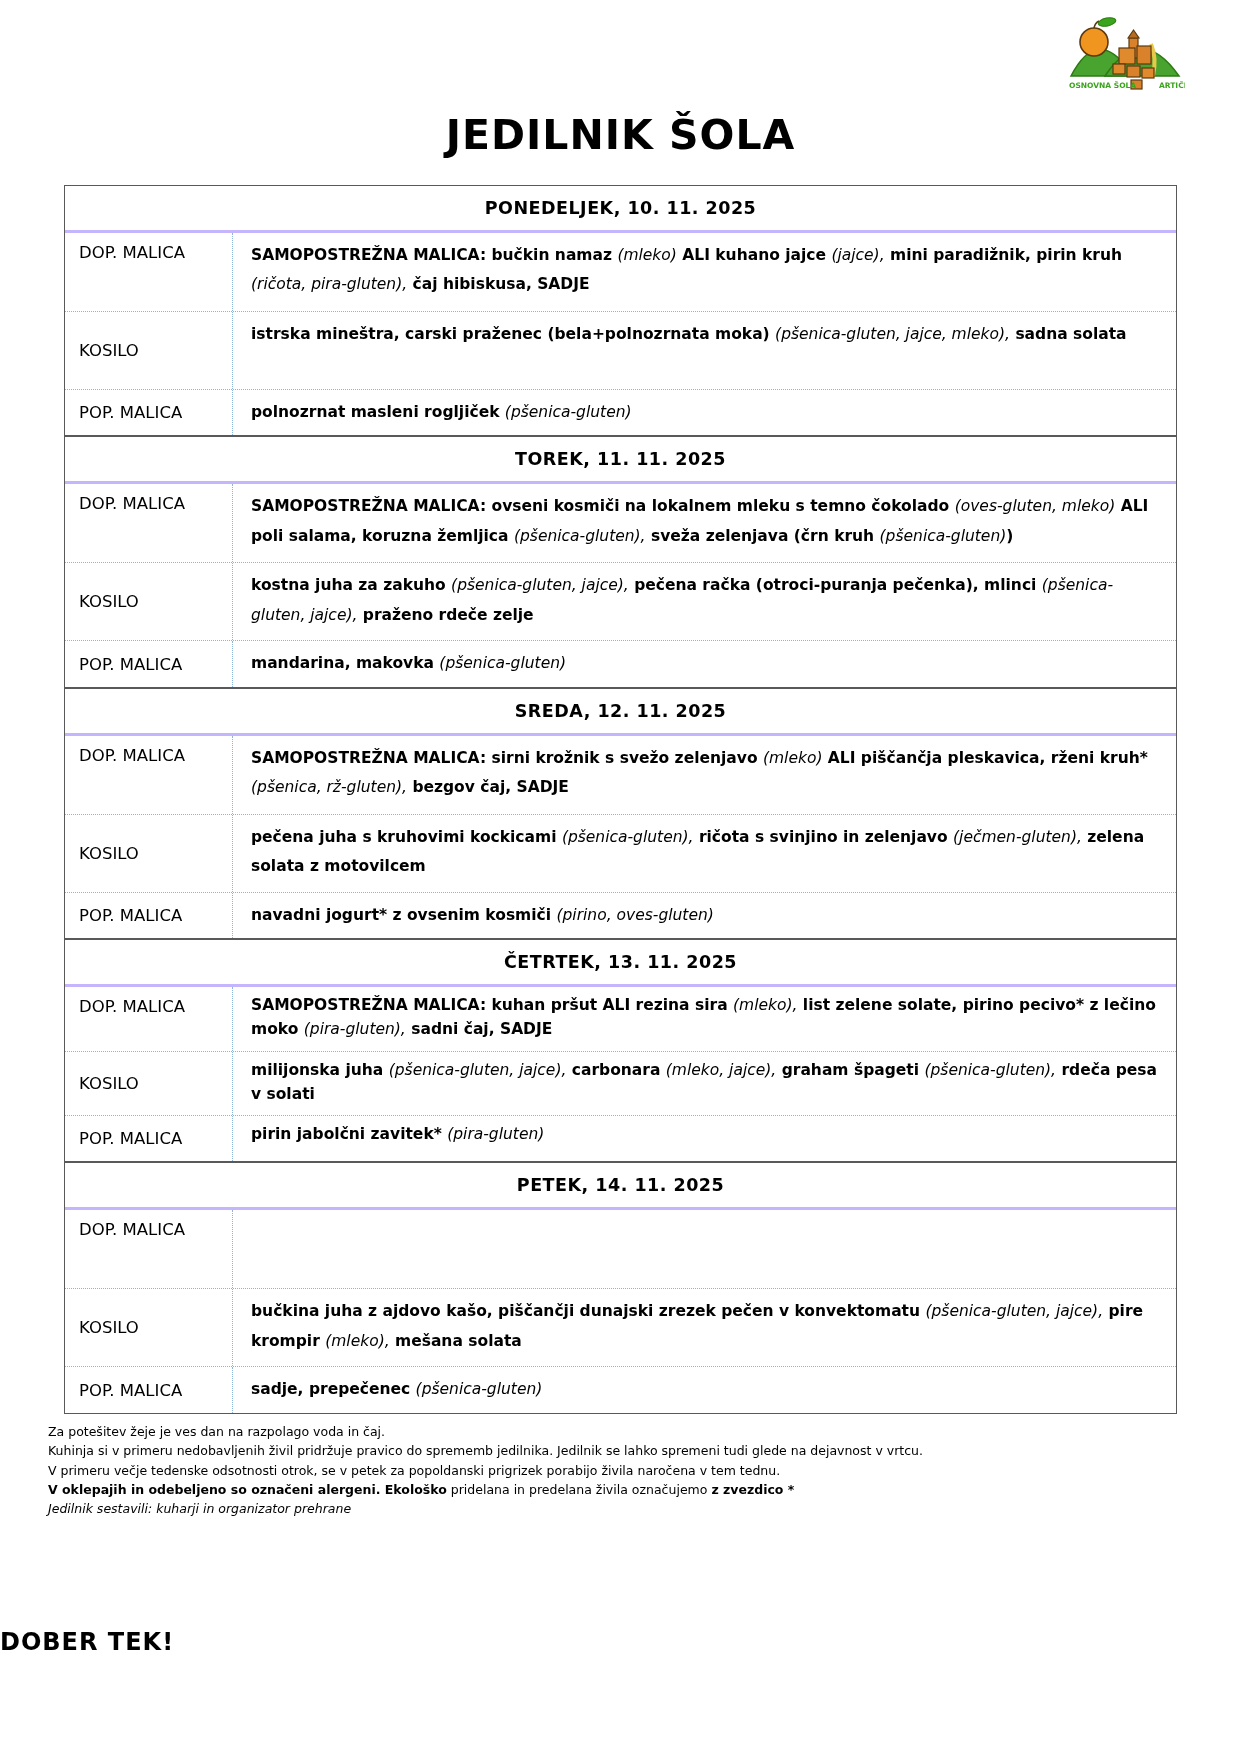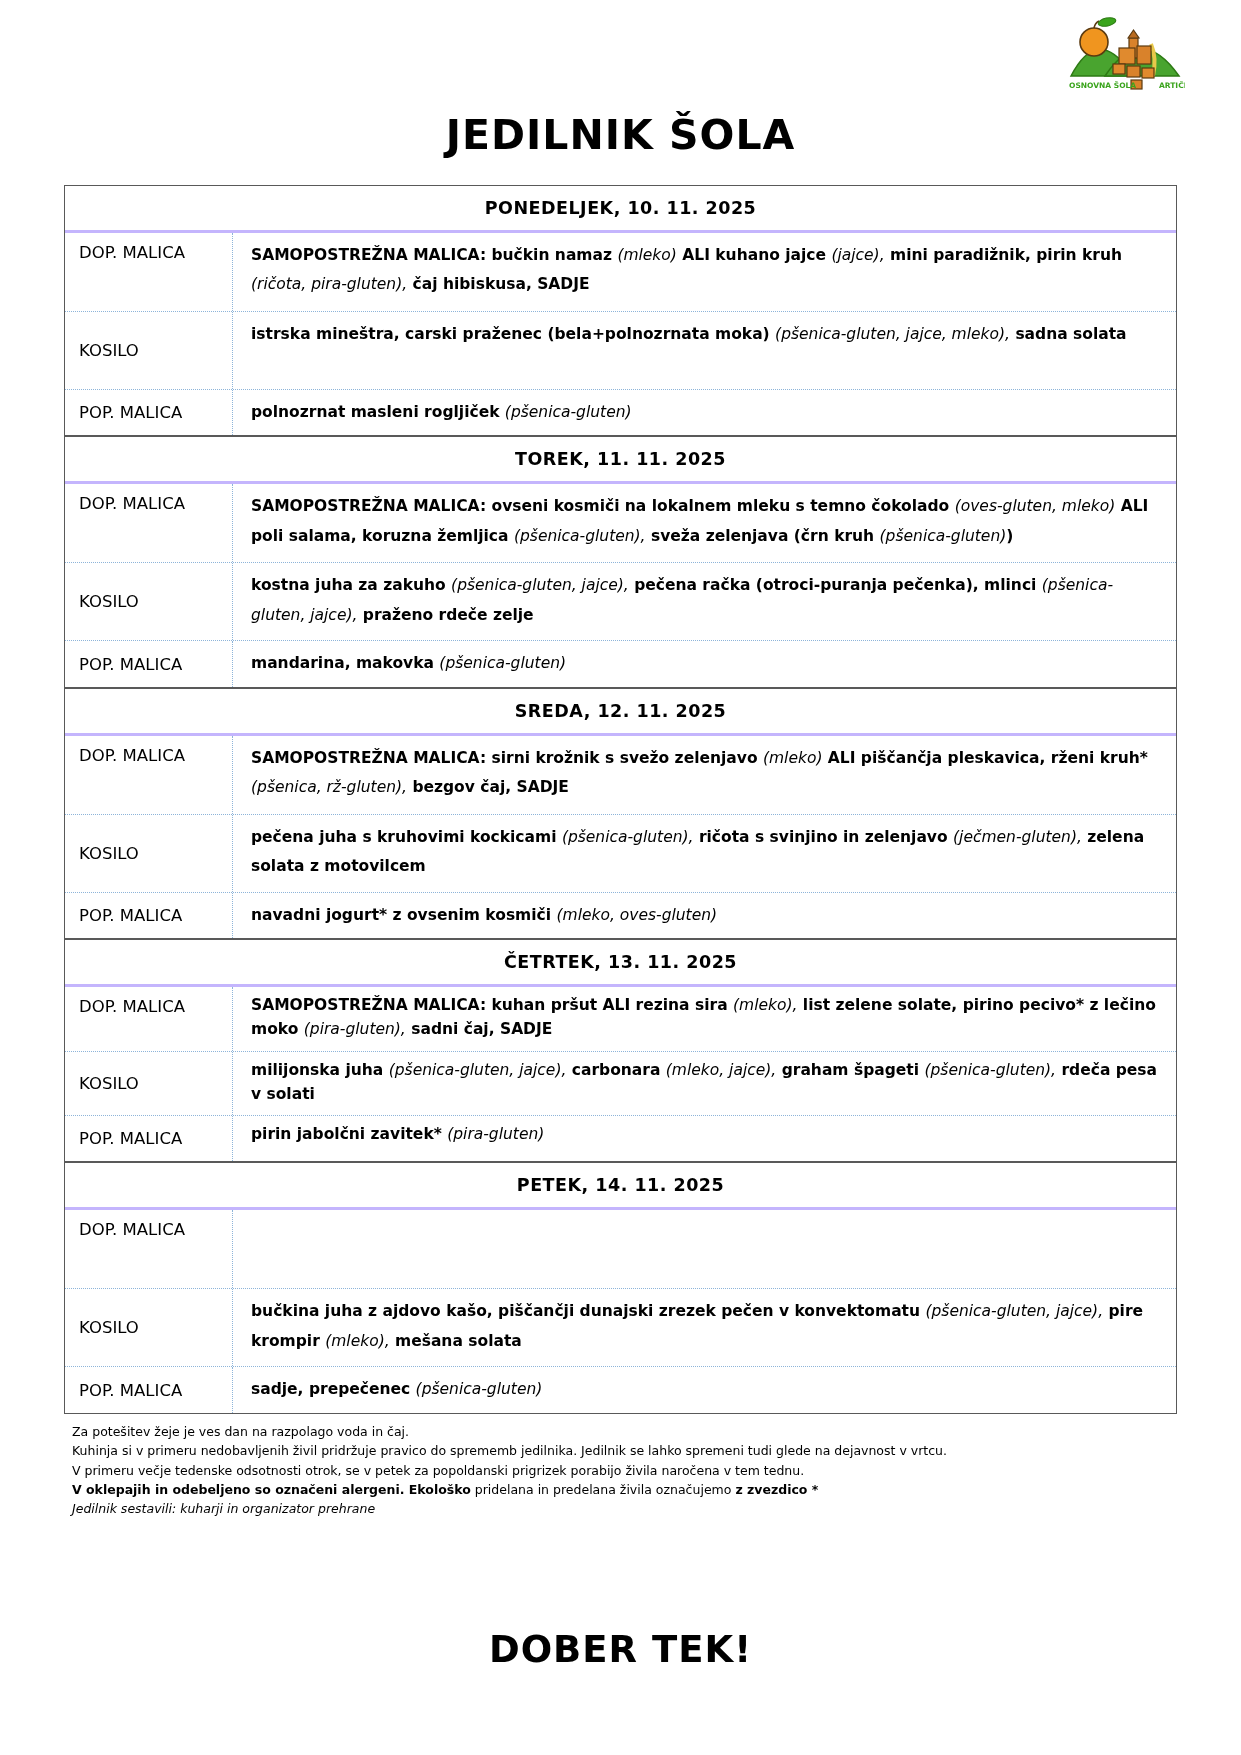--- a/index.html
+++ b/index.html
@@ -30,26 +30,26 @@
   .menu-row.r-kos  { min-height:78px; }
   .menu-row.r-pop  { min-height:46px; }
   .day-group.compact .row-content { line-height:1.5; padding-top:7px; padding-bottom:7px; }
   .day-group.compact .r-dop, .day-group.compact .r-kos { min-height:64px; }
 
   .seg-b { font-weight:bold; }
   .seg-i { font-style:italic; font-weight:normal; }
   .seg-n { font-weight:normal; }
 
   
-  .footnotes { margin:8px 64px 0 72px; font-size:12.5px; line-height:1.55; }
+  .footnotes { margin:8px 64px 0 48px; font-size:12.5px; line-height:1.55; }
   .footnote-line { white-space:normal; }
 
   
   .closing { position:absolute; top:1628px; left:0; width:100%;
-             text-align:center; font-size:37px; font-weight:bold;
+             font-size:24px; font-weight:bold;
              letter-spacing:1px; }
 </style>
 </head>
 <body>
 
 <div class="logo">
   <svg width="118" height="78" viewBox="0 0 118 78">
 
     <path d="M4 62 Q30 12 62 56 L62 62 Z" fill="#49a42f" stroke="#2d7a14" stroke-width="1.5"></path>
     <path d="M38 62 Q74 8 112 62 Z" fill="#49a42f" stroke="#2d7a14" stroke-width="1.5"></path>
@@ -115,21 +115,21 @@
     <div class="menu-row r-dop top-label">
       <div class="row-label">DOP. MALICA</div>
       <div class="row-content"><span class="seg-b">SAMOPOSTREŽNA MALICA: sirni krožnik s svežo zelenjavo </span><span class="seg-i">(mleko)</span><span class="seg-b"> ALI piščančja pleskavica, rženi kruh* </span><span class="seg-i">(pšenica, rž-gluten),</span><span class="seg-b"> bezgov čaj, SADJE</span></div>
     </div>
     <div class="menu-row r-kos">
       <div class="row-label">KOSILO</div>
       <div class="row-content"><span class="seg-b">pečena juha s kruhovimi kockicami </span><span class="seg-i">(pšenica-gluten),</span><span class="seg-b"> ričota s svinjino in zelenjavo </span><span class="seg-i">(ječmen-gluten),</span><span class="seg-b"> zelena solata z motovilcem</span></div>
     </div>
     <div class="menu-row r-pop">
       <div class="row-label">POP. MALICA</div>
-      <div class="row-content"><span class="seg-b">navadni jogurt* z ovsenim kosmiči </span><span class="seg-i">(mleko, oves-gluten)</span></div>
+      <div class="row-content"><span class="seg-b">navadni jogurt* z ovsenim kosmiči </span><span class="seg-i">(pirino, oves-gluten)</span></div>
     </div>
   </div>
 
   <div class="day-group compact">
     <div class="day-header">ČETRTEK, 13. 11. 2025</div>
     <div class="menu-row r-dop top-label">
       <div class="row-label">DOP. MALICA</div>
       <div class="row-content"><span class="seg-b">SAMOPOSTREŽNA MALICA: kuhan pršut ALI rezina sira </span><span class="seg-i">(mleko),</span><span class="seg-b"> list zelene solate, pirino pecivo* z lečino moko </span><span class="seg-i">(pira-gluten),</span><span class="seg-b"> sadni čaj, SADJE</span></div>
     </div>
     <div class="menu-row r-kos">

